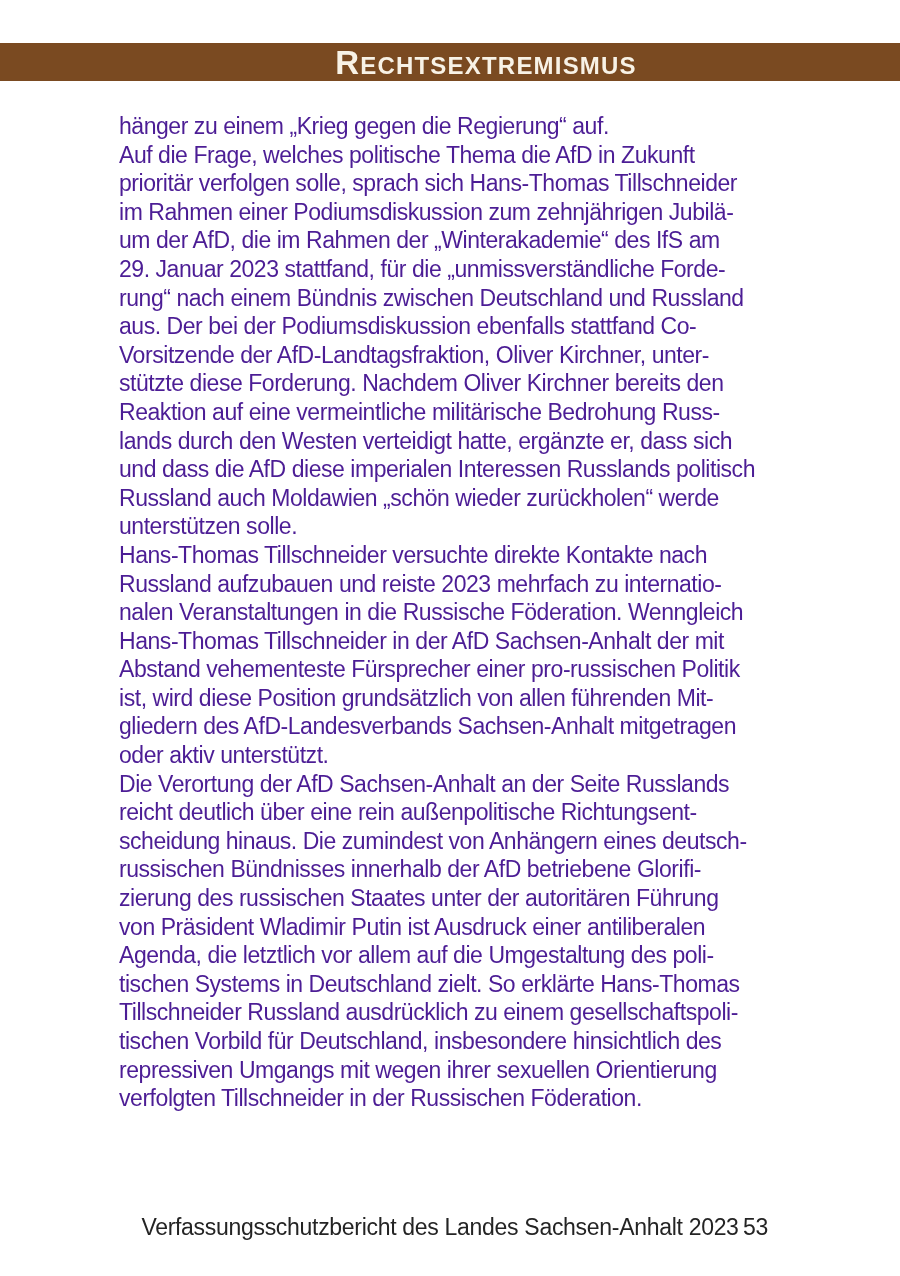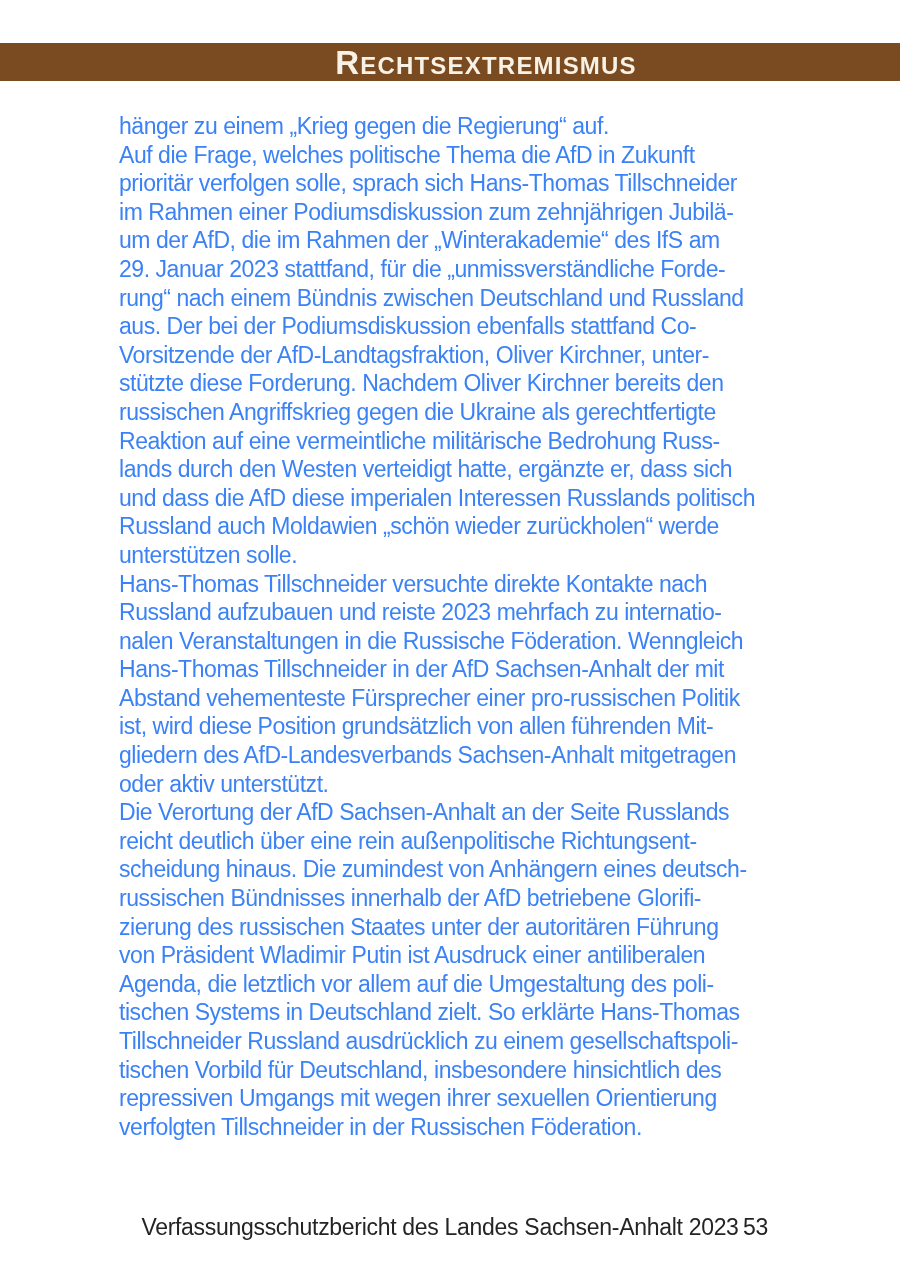--- a/index.html
+++ b/index.html
@@ -41,21 +41,21 @@
     font-size: 33px;
   }
   .body-text {
     position: absolute;
     top: 112px;
     left: 119px;
     width: 700px;
     font-size: 23px;
     line-height: 28.6px;
     letter-spacing: -0.45px;
-    color: #3b82f6;
+    color: #4c1d95;
   }
   .body-text .line {
     height: 28.6px;
     white-space: nowrap;
   }
   .page-footer {
     position: absolute;
     top: 1214px;
     left: 112px;
     width: 656px;
@@ -89,21 +89,20 @@
       <div class="line">hänger zu einem „Krieg gegen die Regierung“ auf.</div>
       <div class="line">Auf die Frage, welches politische Thema die AfD in Zukunft</div>
       <div class="line">prioritär verfolgen solle, sprach sich Hans-Thomas Tillschneider</div>
       <div class="line">im Rahmen einer Podiumsdiskussion zum zehnjährigen Jubilä-</div>
       <div class="line">um der AfD, die im Rahmen der „Winterakademie“ des IfS am</div>
       <div class="line">29. Januar 2023 stattfand, für die „unmissverständliche Forde-</div>
       <div class="line">rung“ nach einem Bündnis zwischen Deutschland und Russland</div>
       <div class="line">aus. Der bei der Podiumsdiskussion ebenfalls stattfand Co-</div>
       <div class="line">Vorsitzende der AfD-Landtagsfraktion, Oliver Kirchner, unter-</div>
       <div class="line">stützte diese Forderung. Nachdem Oliver Kirchner bereits den</div>
-      <div class="line">russischen Angriffskrieg gegen die Ukraine als gerechtfertigte</div>
       <div class="line">Reaktion auf eine vermeintliche militärische Bedrohung Russ-</div>
       <div class="line">lands durch den Westen verteidigt hatte, ergänzte er, dass sich</div>
       <div class="line">und dass die AfD diese imperialen Interessen Russlands politisch</div>
       <div class="line">Russland auch Moldawien „schön wieder zurückholen“ werde</div>
       <div class="line">unterstützen solle.</div>
       <div class="line">Hans-Thomas Tillschneider versuchte direkte Kontakte nach</div>
       <div class="line">Russland aufzubauen und reiste 2023 mehrfach zu internatio-</div>
       <div class="line">nalen Veranstaltungen in die Russische Föderation. Wenngleich</div>
       <div class="line">Hans-Thomas Tillschneider in der AfD Sachsen-Anhalt der mit</div>
       <div class="line">Abstand vehementeste Fürsprecher einer pro-russischen Politik</div>

